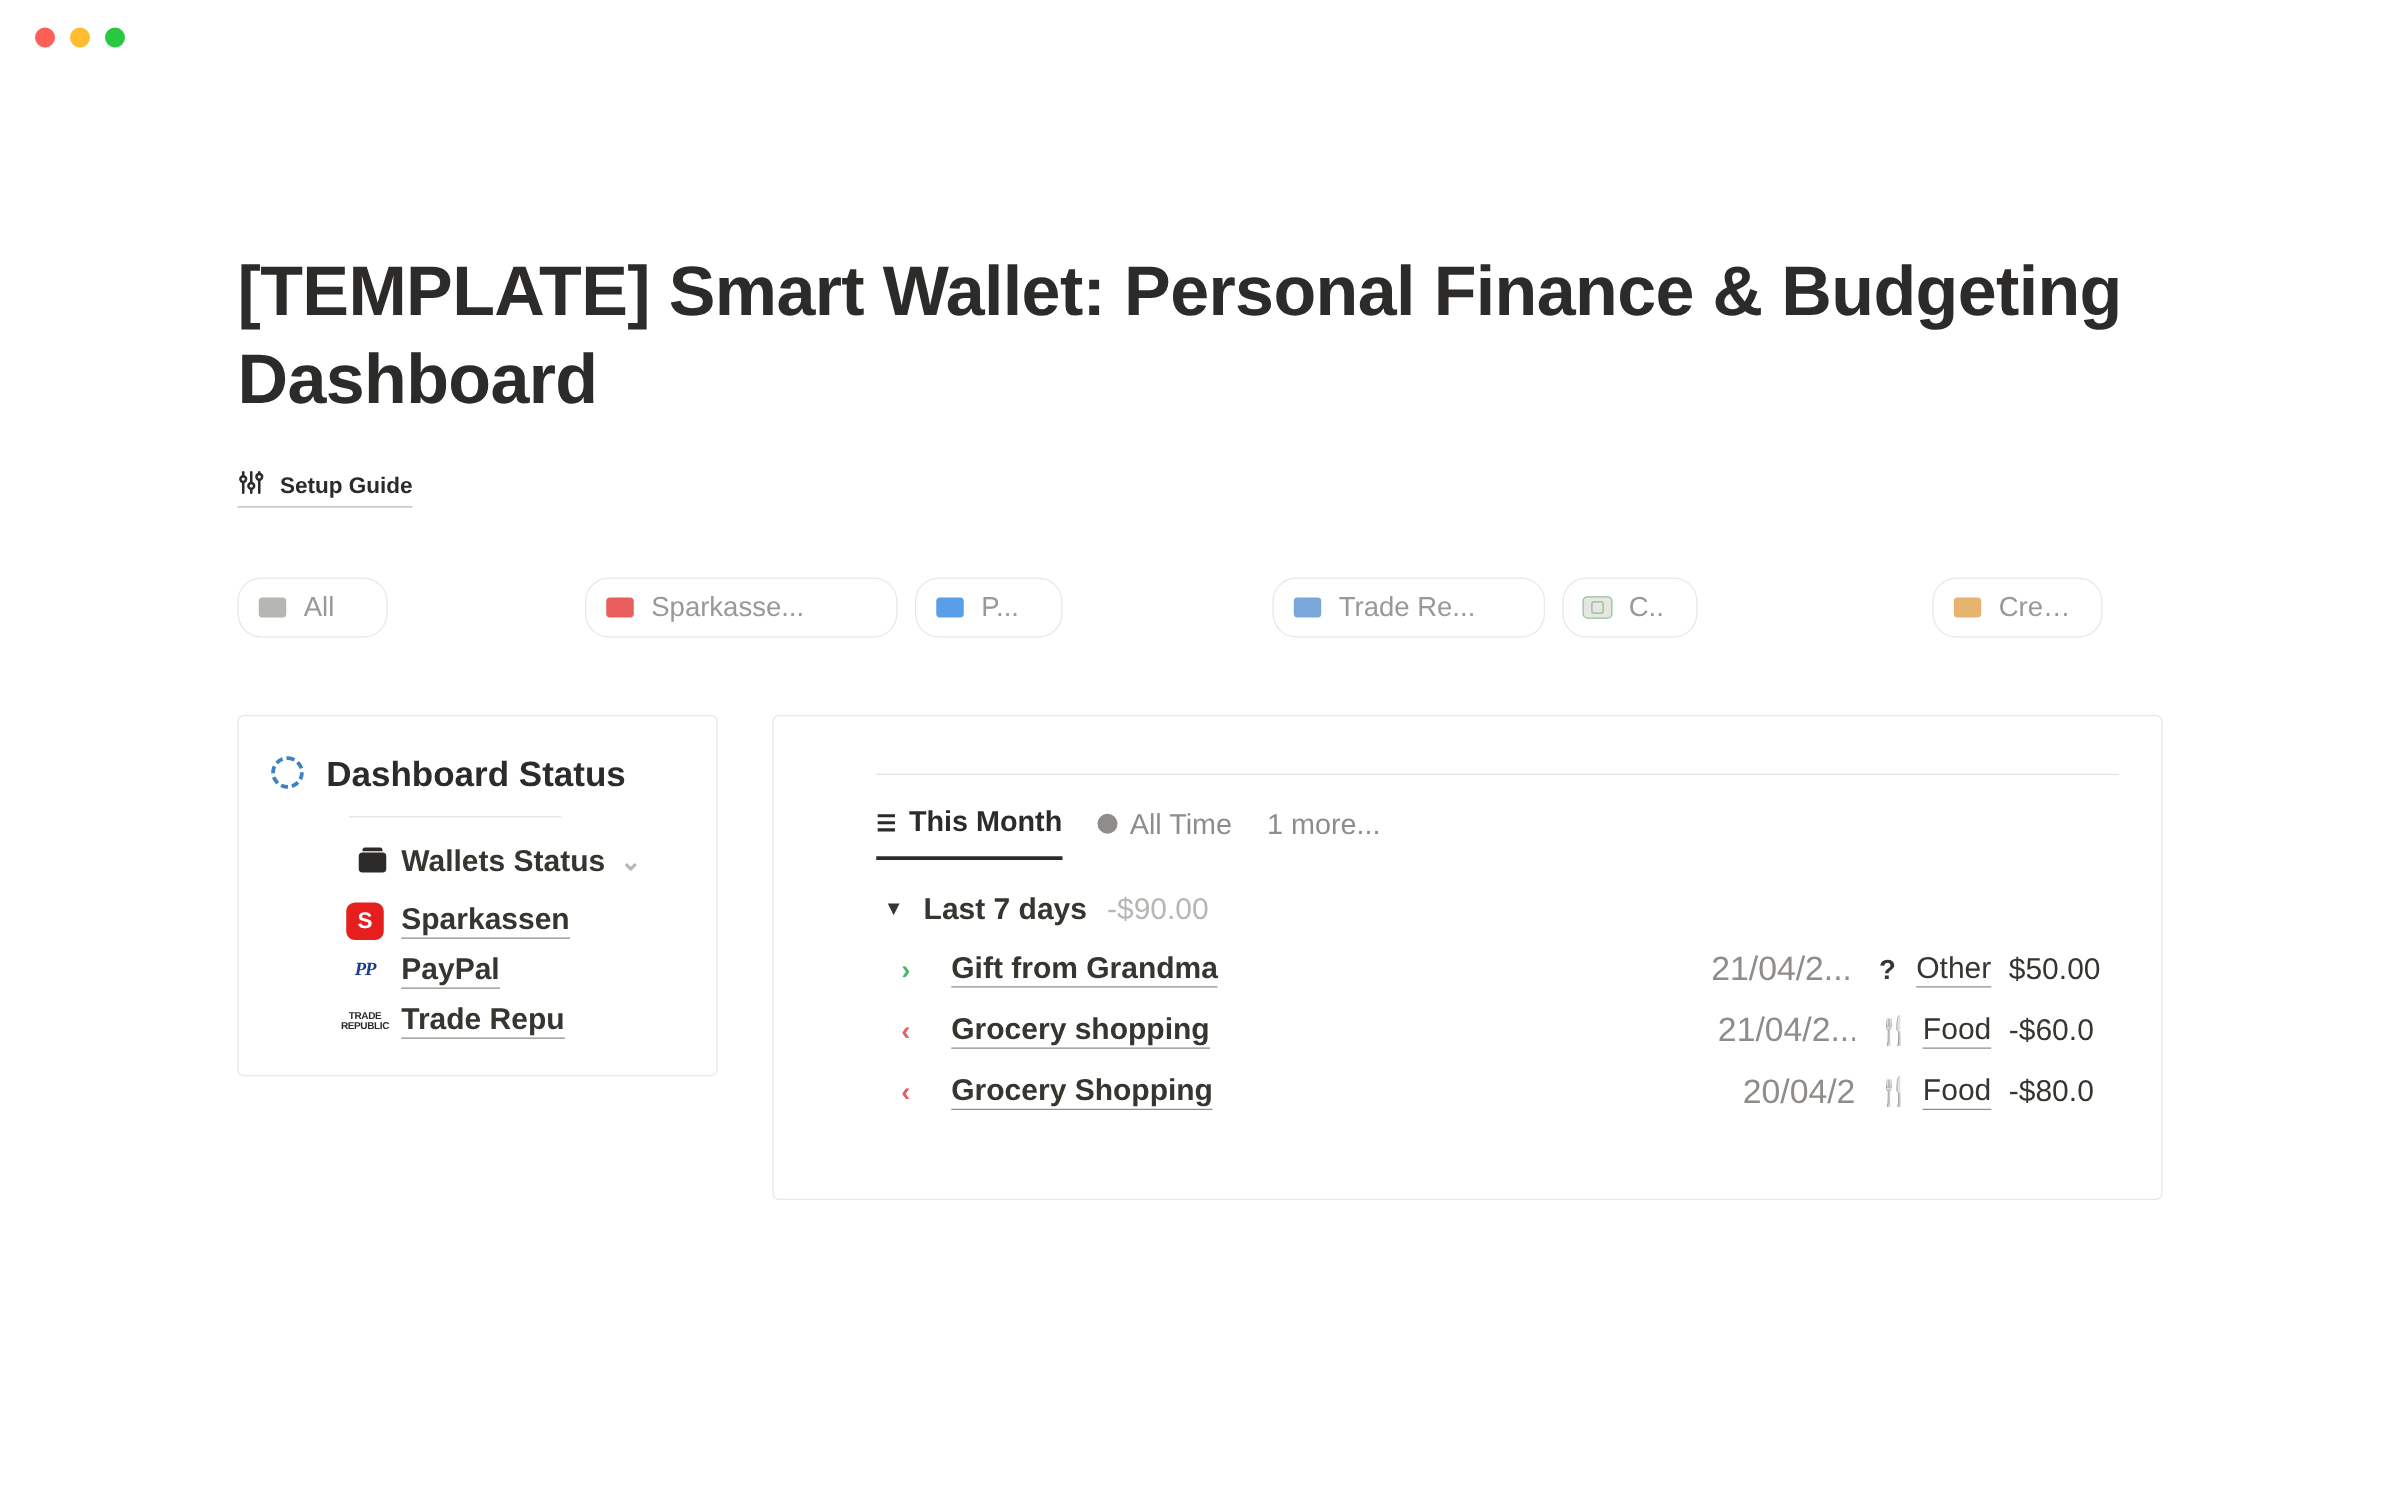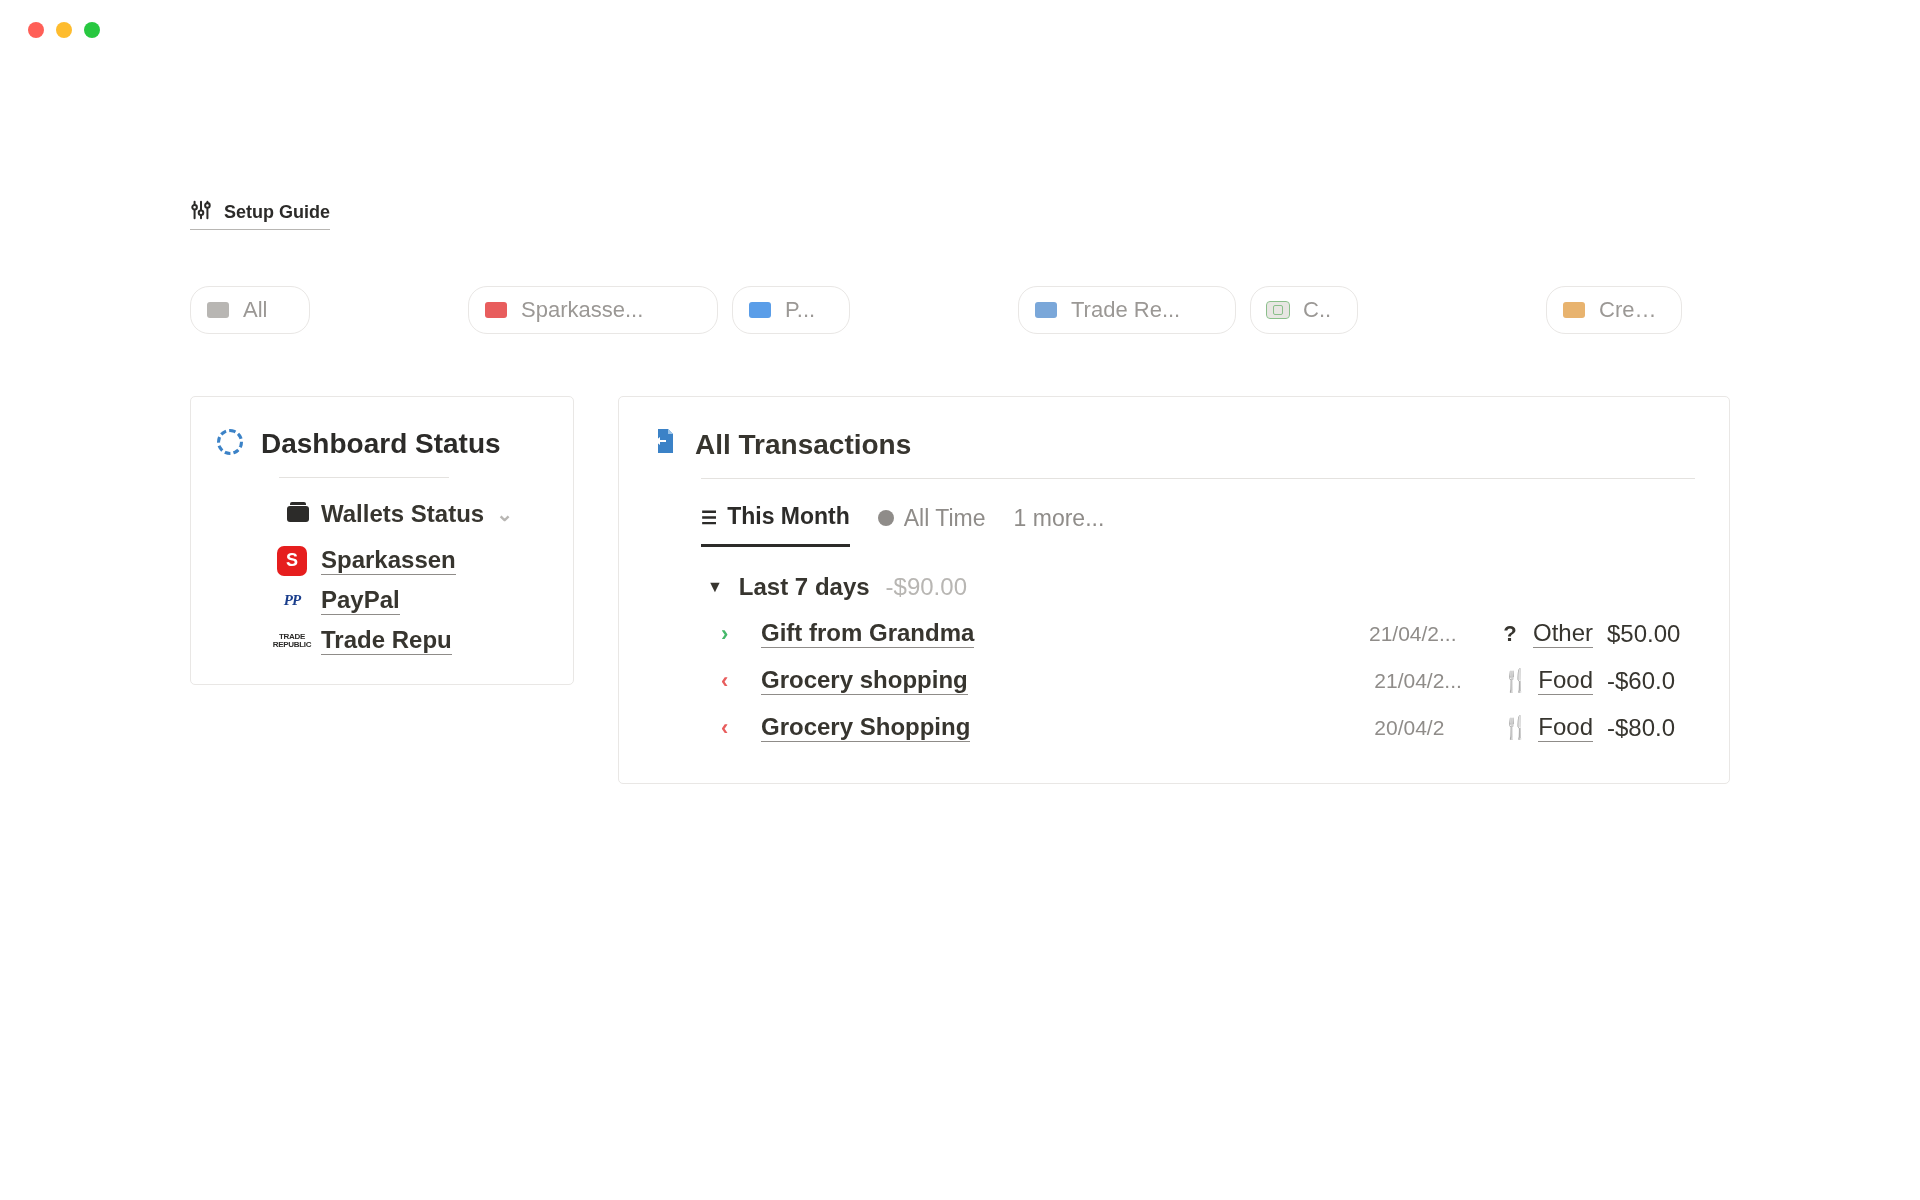--- a/index.html
+++ b/index.html
@@ -73,36 +73,37 @@
 .group-row { display: flex; align-items: center; gap: 16px; margin: 26px 0 0 54px; font-size: 24px; font-weight: 700; cursor: pointer; }
 .tri-down { font-size: 16px; }
 .group-amt { color:#b8b6b3; font-weight:500; }
 
 .trow { display: flex; align-items: center; margin: 18px 0 0 68px; font-size: 24px; }
 .trow .arrow { width: 24px; font-weight: 700; font-size: 22px; }
 .arrow-in { color:#45b86a; }
 .arrow-out { color:#e85d5d; }
 .trow .tname { font-weight: 600; border-bottom: 1px solid #8f8c89; margin-left: 16px; white-space: nowrap; }
 .trow .spacer { flex:1; }
-.trow .tdate { color:#8f8c89; font-size:21px; white-space:nowrap; width:110px; overflow:hidden;}
+.trow .tdate { color:#8f8c89; font-size:27px; white-space:nowrap; width:110px; overflow:hidden;text-align:right;}
 .trow .tcat-ic { width:26px; text-align:center; font-size:22px; margin-left:18px;}
 .trow .tcat { border-bottom:1px solid #8f8c89; margin-left:10px; font-weight:500; white-space:nowrap;}
 .trow .tamt { font-weight:500; margin-left:14px; white-space:nowrap; width:88px; overflow:hidden;}
 </style>
 </head>
 <body>
 
 <div class="window-controls">
   <div class="window-dot dot-red"></div>
   <div class="window-dot dot-yellow"></div>
   <div class="window-dot dot-green"></div>
 </div>
 
 <div class="page">
 
+  <h1 class="page-title">[TEMPLATE] Smart Wallet: Personal Finance &amp; Budgeting Dashboard</h1>
 
   <div class="setup-guide">
     <span>
       <svg viewBox="0 0 24 24" fill="none" stroke="#2c2b29" stroke-width="2.2" stroke-linecap="round">
         <line x1="5" y1="3" x2="5" y2="21"></line>
           <circle cx="5" cy="9" r="2.5" fill="#fff"></circle>
         <line x1="12" y1="3" x2="12" y2="21"></line>
           <circle cx="12" cy="15" r="2.5" fill="#fff"></circle>
         <line x1="19" y1="3" x2="19" y2="21"></line>
           <circle cx="19" cy="7" r="2.5" fill="#fff"></circle>
@@ -166,30 +167,20 @@
           <span class="lbl">PayPal</span>
         </div>
         <div class="wallet-item">
           <div class="wi-box wi-tr">TRADE<br>REPUBLIC</div>
           <span class="lbl">Trade Repu</span>
         </div>
       </div>
     </div>
 
     <div class="card trans-card">
-      <div class="trans-head">
-        <span>
-          <svg class="doc-icon" viewBox="0 0 24 28">
-              <path d="M5 2h10l5 5v19H5z" fill="#3b82c7"></path>
-              <path d="M15 2v5h5" fill="#9cc5ea"></path>
-              <path d="M2 14l5-4v3h6v2H7v3z" fill="#fff"></path>
-            </svg>
-        </span>
-        <span>All Transactions</span>
-      </div>
       <div class="trans-divider"></div>
 
       <div class="view-tabs">
         <div class="vtab active">
           <span class="list-icon"></span>
           <span>This Month</span>
         </div>
         <div class="vtab">
           <span class="bullet-dot"></span>
           <span>All Time</span>

